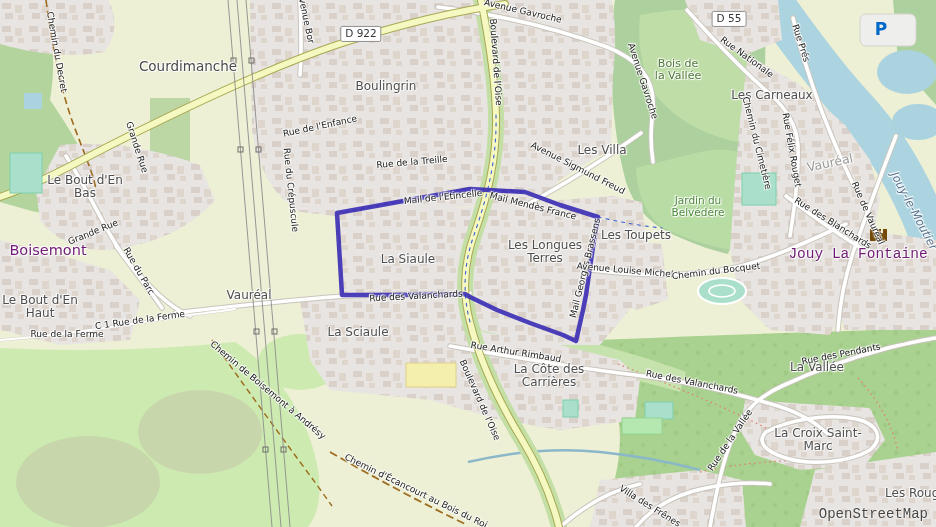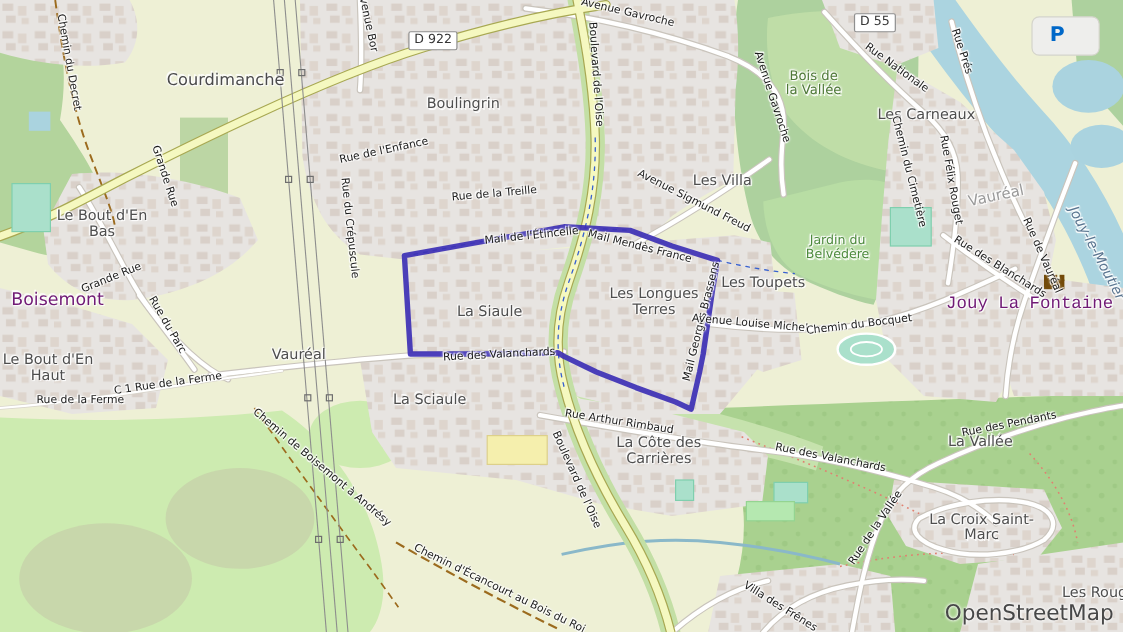--- a/index.html
+++ b/index.html
@@ -13,22 +13,22 @@
   .suburb{font-size:12px;color:#4e4e4e;}
   .faded{font-size:12.5px;color:#9a9a9a;}
   .street{font-size:9px;color:#1a1a1a;}
   .water{font-size:11.5px;color:#5a7590;font-style:italic;}
   .wood{font-size:11px;color:#4e7837;}
   .park{font-size:10.5px;color:#4d8a3d;}
   .badge{position:absolute;transform:translate(-50%,-50%);background:#fff;border:1px solid #8f8f8f;border-radius:2px;
          padding:0 4px 1px 4px;font-size:10.5px;color:#353535;line-height:1.25;}
   .parking{position:absolute;transform:translate(-50%,-50%);color:#0068c8;font-weight:bold;font-size:17px;
            font-family:"DejaVu Sans",sans-serif;}
-  .attribution{position:absolute;right:8px;bottom:5px;font-size:18px;color:#474747;
-               text-shadow:0 0 2px #fff,0 0 3px #fff;text-decoration:none;}
+  .attribution{position:absolute;right:8px;bottom:5px;font-size:14px;color:#474747;
+               text-shadow:0 0 2px #fff,0 0 3px #fff;text-decoration:none;font-family:Liberation Mono, monospace;}
 </style>
 </head>
 <body>
 
 <div id="map">
   <svg width="936" height="527" viewBox="0 0 936 527">
     <defs>
       <pattern id="bldg" width="27" height="23" patternUnits="userSpaceOnUse">
         <rect width="27" height="23" fill="#e7e4e1"></rect>
         <rect x="2" y="3" width="9" height="6" fill="#d9d0c9"></rect>

